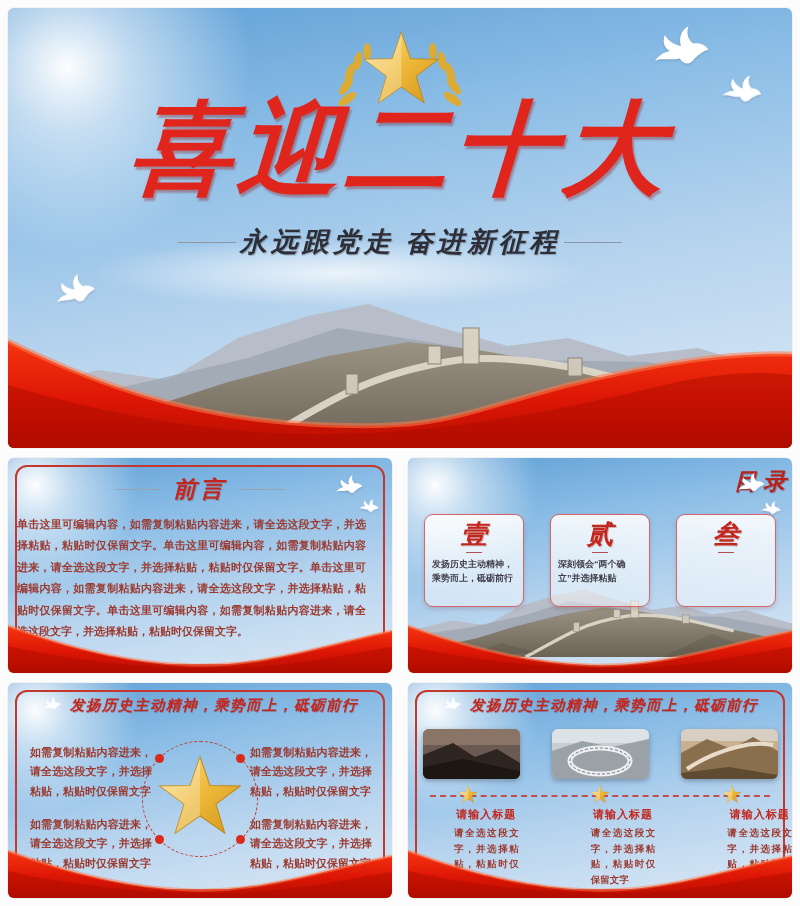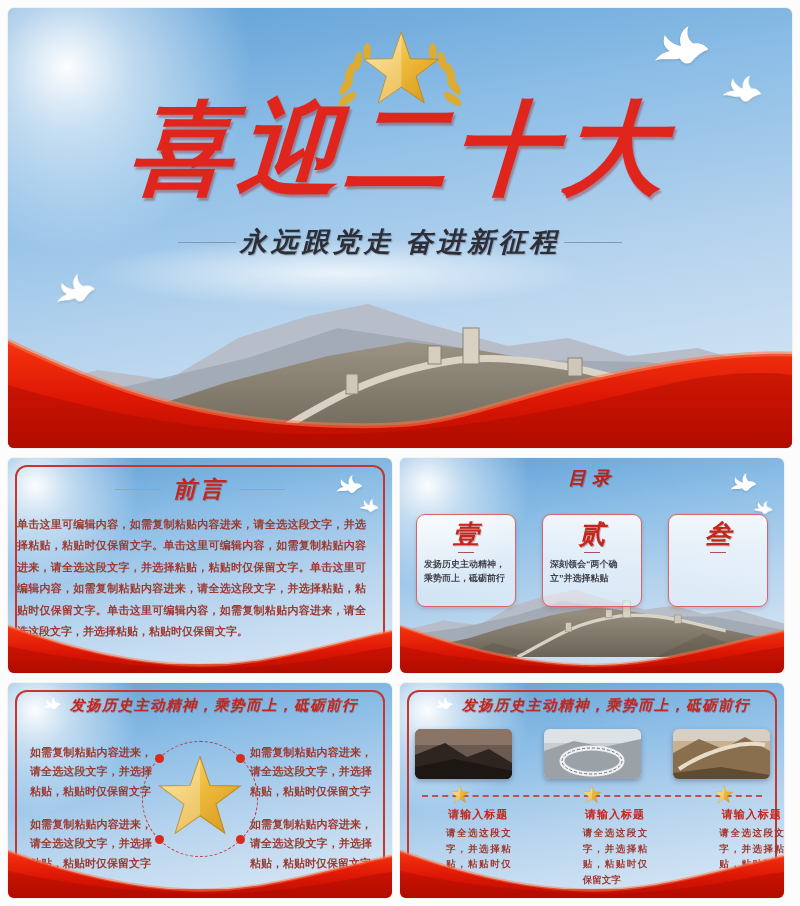--- a/index.html
+++ b/index.html
@@ -1,18 +1,18 @@
 <!DOCTYPE html>
 <html><head>
 <meta charset="utf-8">
 <style>
   * { margin:0; padding:0; box-sizing:border-box; }
   html,body { width:800px; height:906px; background:#fcfcfc; font-family:"Liberation Sans", sans-serif; overflow:hidden; }
   .page { width:800px; height:906px; padding:8px; display:flex; flex-direction:column; gap:10px; }
-  .row { display:flex; gap:8px; }
+  .row { display:flex; gap:16px; }
 
   .slide { position:relative; overflow:hidden; border-radius:6px;
            background:linear-gradient(170deg,#5e9fd6 0%,#8bbde6 30%,#b7d4ee 62%,#dce9f6 100%);
            box-shadow:0 0 0 1px rgba(0,0,0,0.04); }
   .s-cover { width:784px; height:440px; }
   .s-small { width:384px; height:215px; }
 
   .sun { position:absolute; pointer-events:none;
          background:radial-gradient(circle at 38% 38%, rgba(255,255,255,0.98) 0%, rgba(255,255,255,0.55) 22%, rgba(255,255,255,0) 62%); }
   .sun-big { top:-70px; left:-70px; width:340px; height:340px; }
@@ -48,23 +48,23 @@
 
   
   .pre-title-row { position:absolute; top:16px; width:100%; display:flex; align-items:center; justify-content:center; gap:12px; }
   .pre-title-row .dash { width:46px; height:1px; background:#9aa3ad; }
   .pre-title { font-family:"Liberation Serif", serif; font-weight:900; font-style:italic;
                font-size:23px; color:#c3261d; letter-spacing:4px; text-shadow:1px 1px 0 rgba(140,10,5,0.3); }
   .pre-body { position:absolute; top:56px; left:9px; right:26px; font-size:11px; line-height:1.95;
               color:#9c3a30; font-weight:700; text-align:justify; }
 
   
-  .toc-title { position:absolute; top:8px; width:100%; text-align:center;
+  .toc-title { position:absolute; top:8px; width:100%; text-align:right;
                font-family:"Liberation Serif", serif; font-weight:900; font-style:italic;
-               font-size:18px; color:#b5231b; letter-spacing:6px; text-shadow:1px 1px 0 rgba(120,10,5,0.35); }
+               font-size:23px; color:#b5231b; letter-spacing:6px; text-shadow:1px 1px 0 rgba(120,10,5,0.35); }
   .toc-cards { position:absolute; top:56px; left:0; width:100%; display:flex; justify-content:center; gap:26px; }
   .toc-card { width:100px; height:93px; border:1px solid #d4666a; border-radius:9px;
               background:linear-gradient(180deg, rgba(255,255,255,0.88) 0%, rgba(255,255,255,0.45) 100%);
               box-shadow:0 2px 4px rgba(120,30,25,0.18); display:flex; flex-direction:column; align-items:center; }
   .toc-num { margin-top:6px; font-family:"Liberation Serif", serif; font-weight:900; font-style:italic;
              font-size:26px; color:#c3261d; line-height:1.1; text-shadow:1px 1px 0 rgba(140,10,5,0.3); }
   .toc-div { width:16px; height:1px; background:#b05050; margin:2px 0 4px; }
   .toc-text { padding:0 7px; font-size:9px; line-height:1.65; color:#3f3f4a; font-weight:700; text-align:left; }
   .wall-sm { position:absolute; bottom:16px; left:0; width:100%; height:70px; }
 

